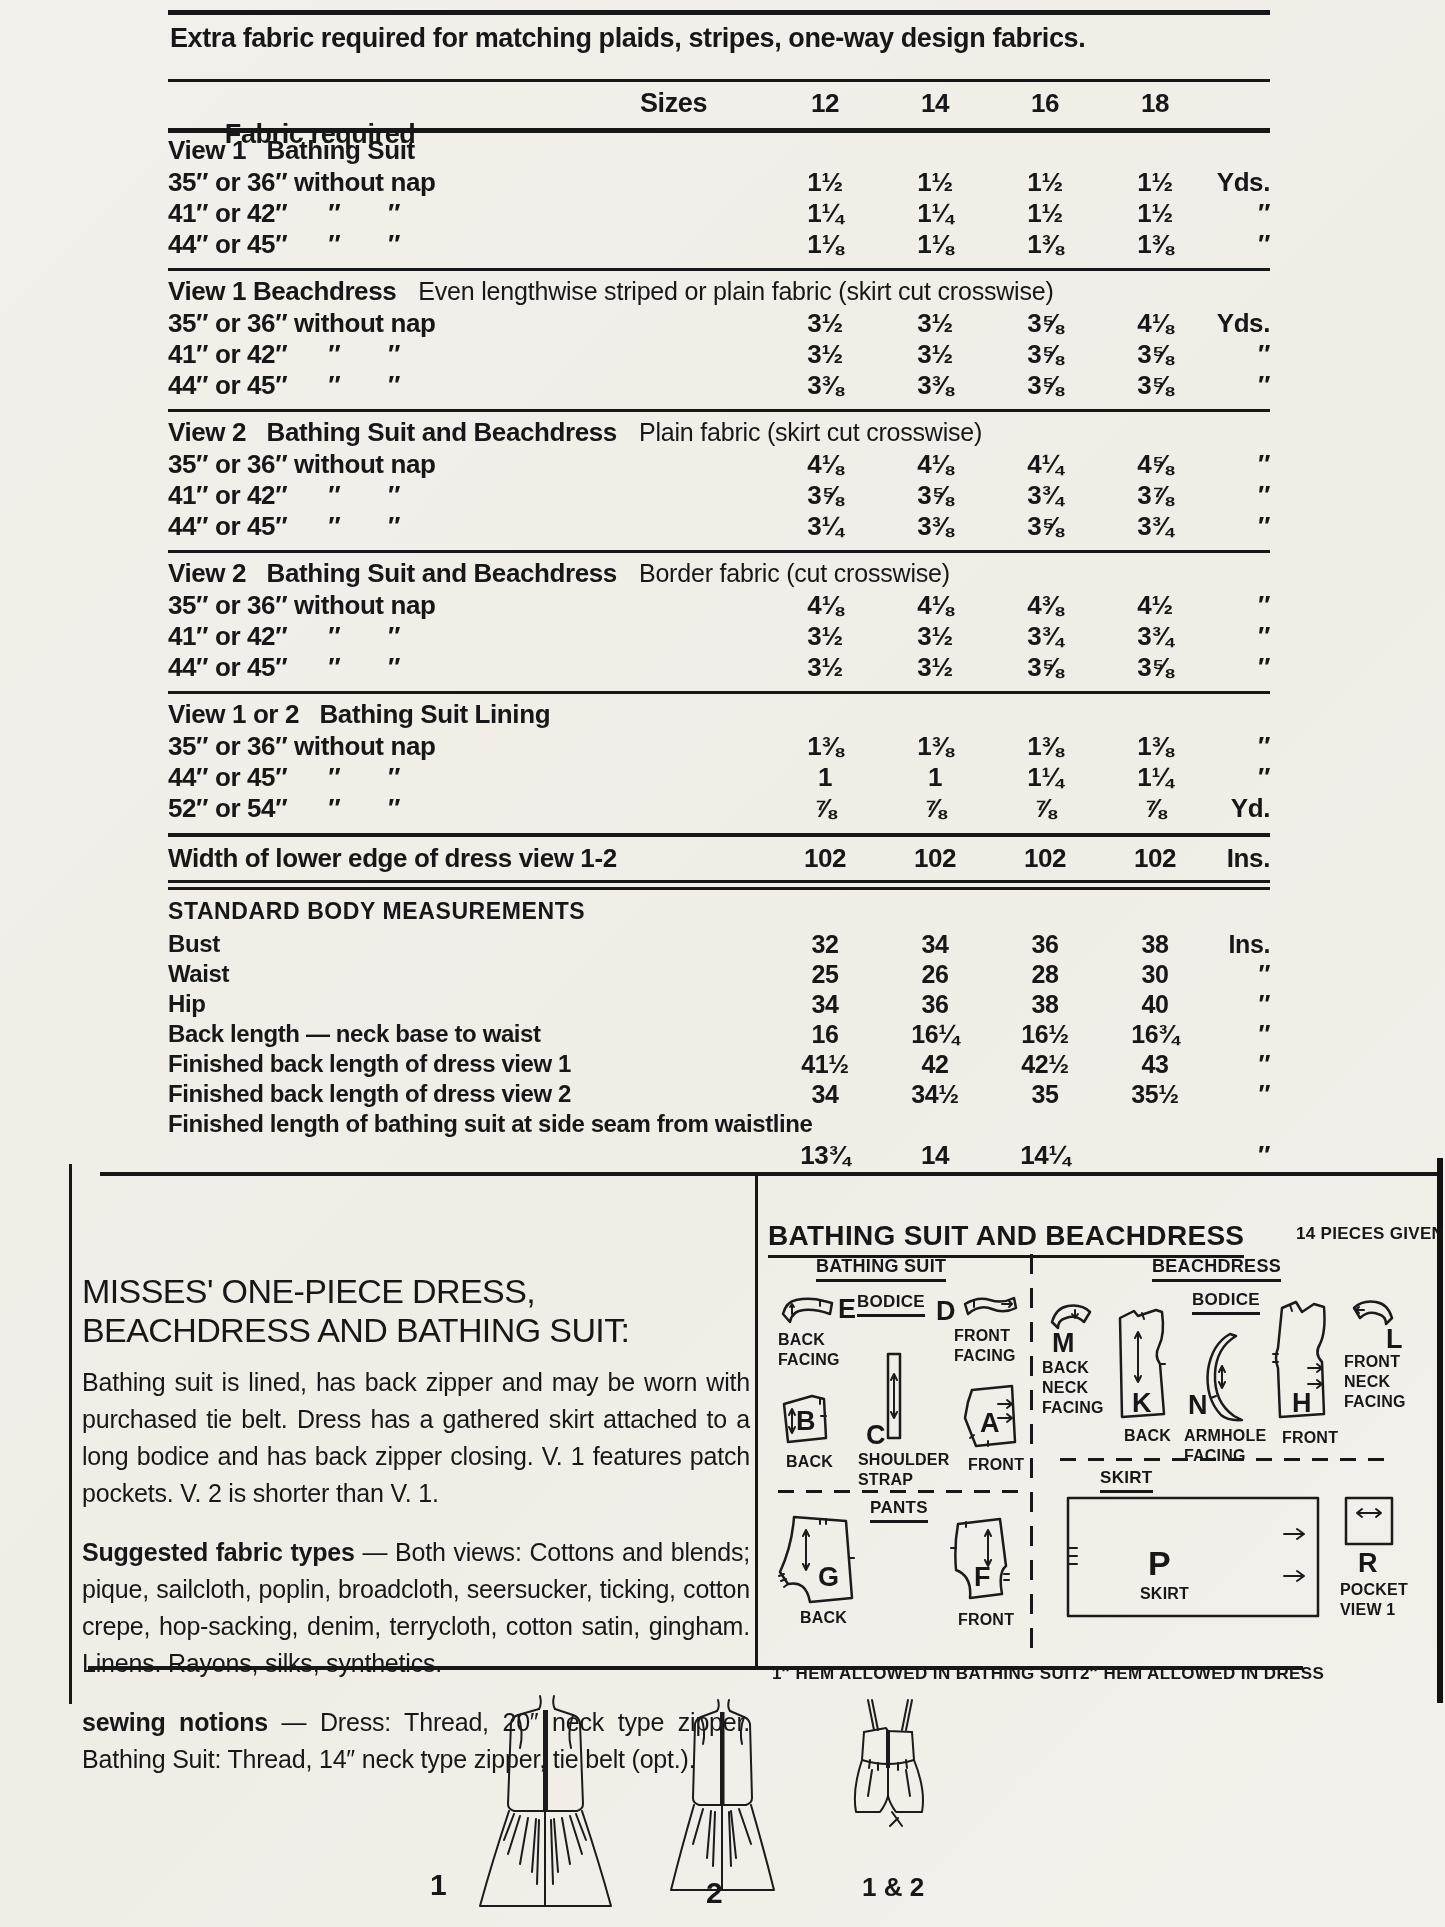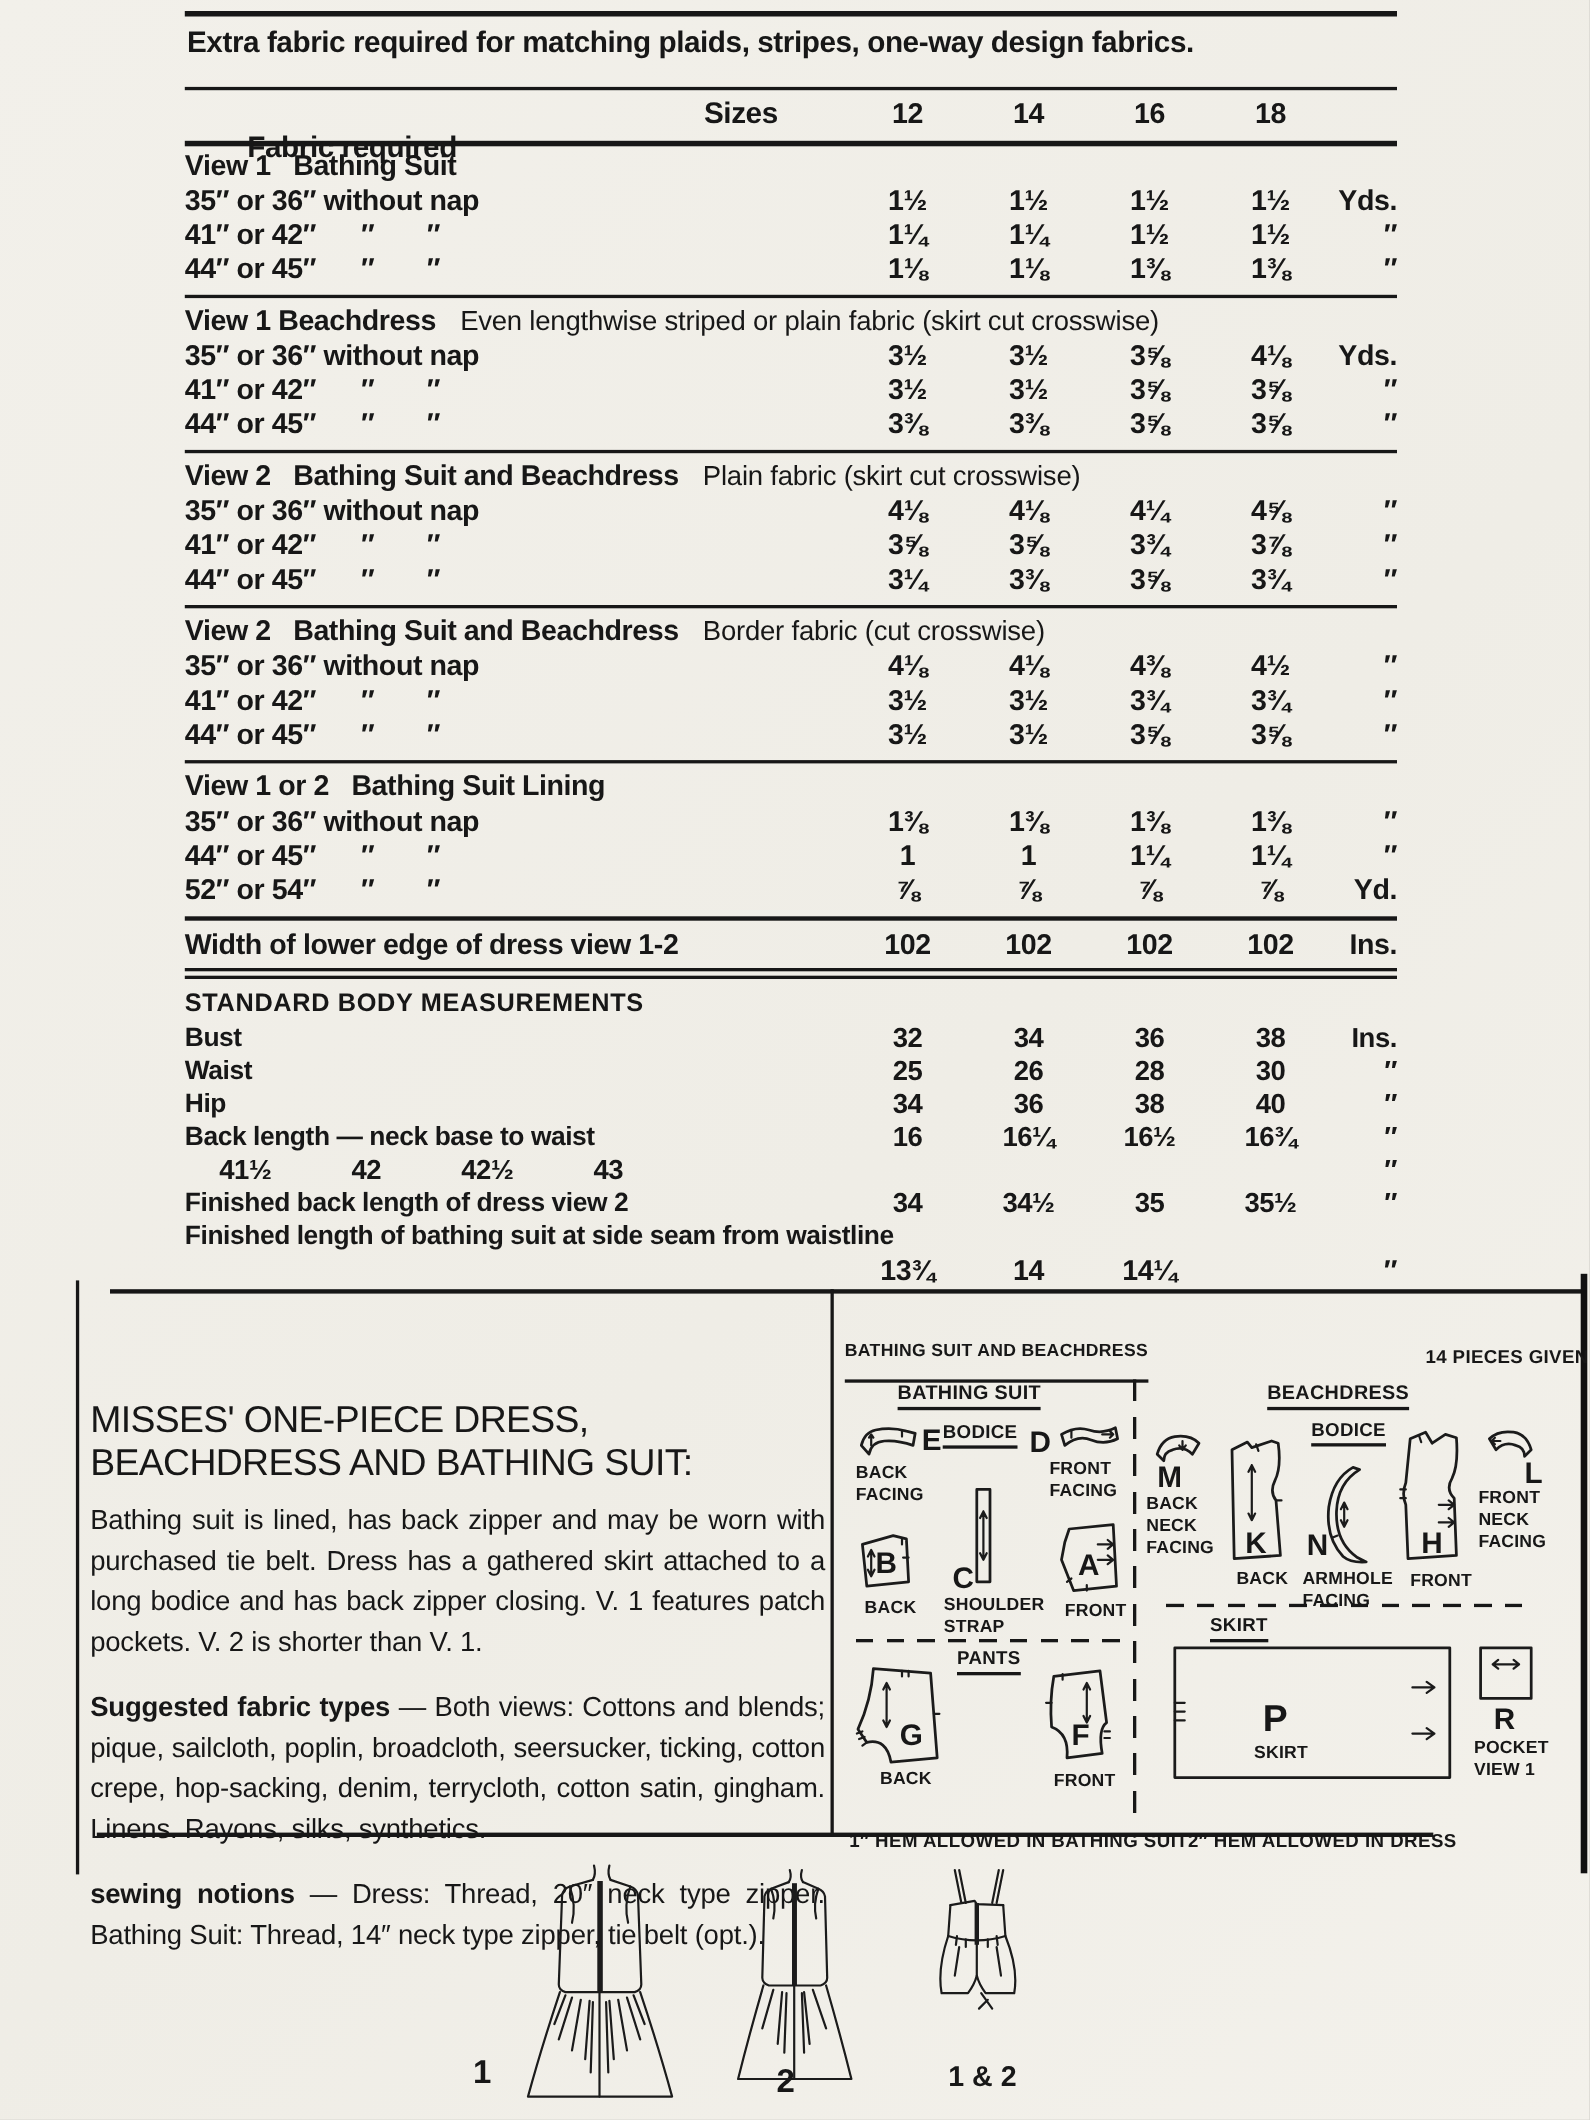--- a/index.html
+++ b/index.html
@@ -33,21 +33,21 @@
   
   .hline,.vline{position:absolute;background:#171717;}
   
   #description{position:absolute;left:82px;top:1272px;width:668px;}
   .d-head{font-size:34px;font-weight:400;letter-spacing:-0.6px;margin:0 0 14px 0;}
   .d-para{font-size:25px;line-height:37px;text-align:justify;margin:0 0 22px 0;letter-spacing:-0.2px;}
   .d-lead{font-weight:700;}
   
   #diagram{position:absolute;left:760px;top:1180px;width:685px;height:496px;}
   #diagram .abs{position:absolute;}
-  .dg-title{font-size:16px;font-weight:700;letter-spacing:0.3px;border-bottom:3px solid #171717;padding-bottom:16px;}
+  .dg-title{font-size:28px;font-weight:700;letter-spacing:0.3px;border-bottom:3px solid #171717;padding-bottom:3px;}
   .dg-sub{font-size:18px;font-weight:700;letter-spacing:0.3px;border-bottom:3px solid #171717;padding-bottom:2px;}
   .dg-sub2{font-size:17px;font-weight:700;letter-spacing:0.3px;border-bottom:3px solid #171717;padding-bottom:2px;}
   .dg-note{font-size:17px;font-weight:700;letter-spacing:0.3px;}
   .pc-letter{font-size:27px;font-weight:700;}
   .pc-letter-big{font-size:34px;font-weight:700;}
   .pc-label{font-size:16px;font-weight:700;line-height:20px;white-space:pre-line;letter-spacing:0.2px;}
   .dash-h{position:absolute;height:3px;background:repeating-linear-gradient(90deg,#171717 0 16px,transparent 16px 28px);}
   .dash-v{position:absolute;width:3px;background:repeating-linear-gradient(180deg,#171717 0 20px,transparent 20px 34px);}
   .hem-note{font-size:17px;font-weight:700;letter-spacing:0.4px;margin-top:32px;}
   svg.piece{overflow:visible;}
@@ -265,20 +265,21 @@
           </div>
           <div class="t-row b-row">
             <span class="t-label">Back length — neck base to waist</span>
             <span class="t-val">16</span>
             <span class="t-val">16¼</span>
             <span class="t-val">16½</span>
             <span class="t-val">16¾</span>
             <span class="t-unit">″</span>
           </div>
           <div class="t-row b-row">
+            <span class="t-label">Finished back length of dress view 1</span>
             <span class="t-val">41½</span>
             <span class="t-val">42</span>
             <span class="t-val">42½</span>
             <span class="t-val">43</span>
             <span class="t-unit">″</span>
           </div>
           <div class="t-row b-row">
             <span class="t-label">Finished back length of dress view 2</span>
             <span class="t-val">34</span>
             <span class="t-val">34½</span>

